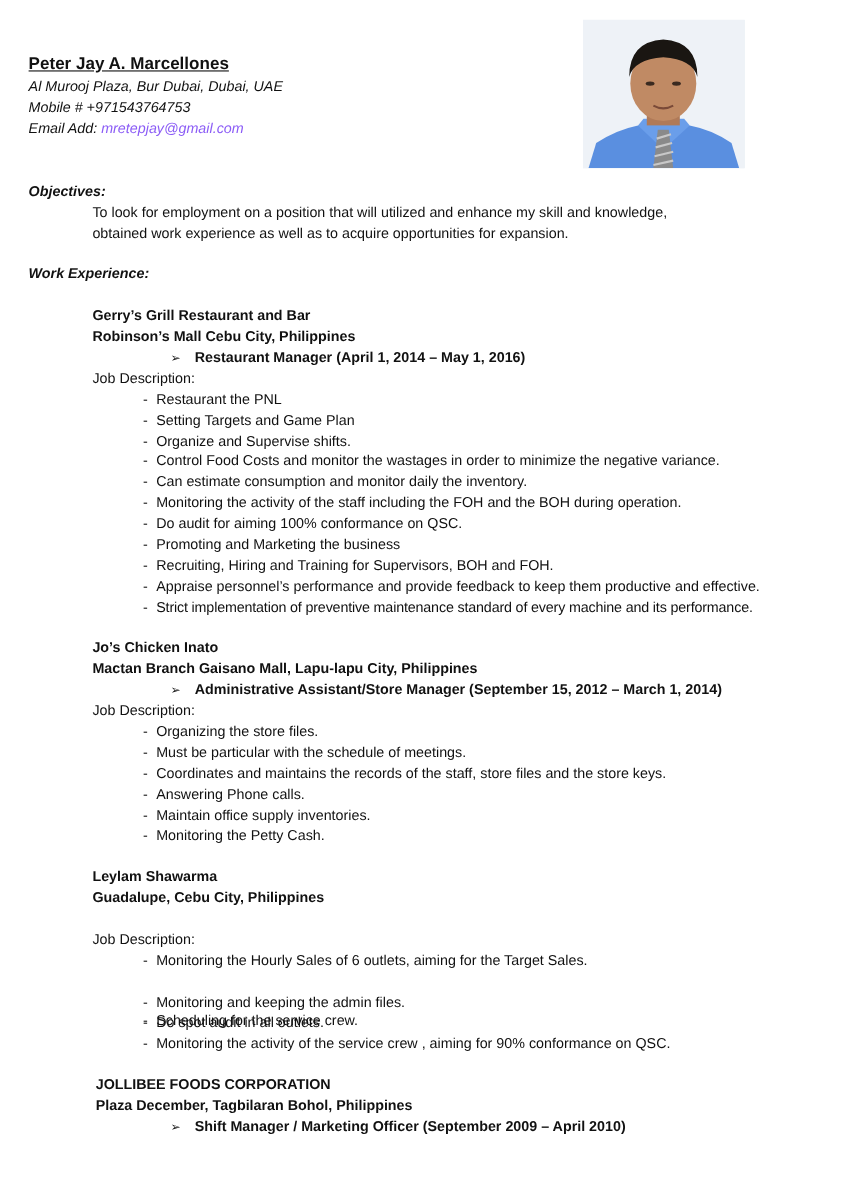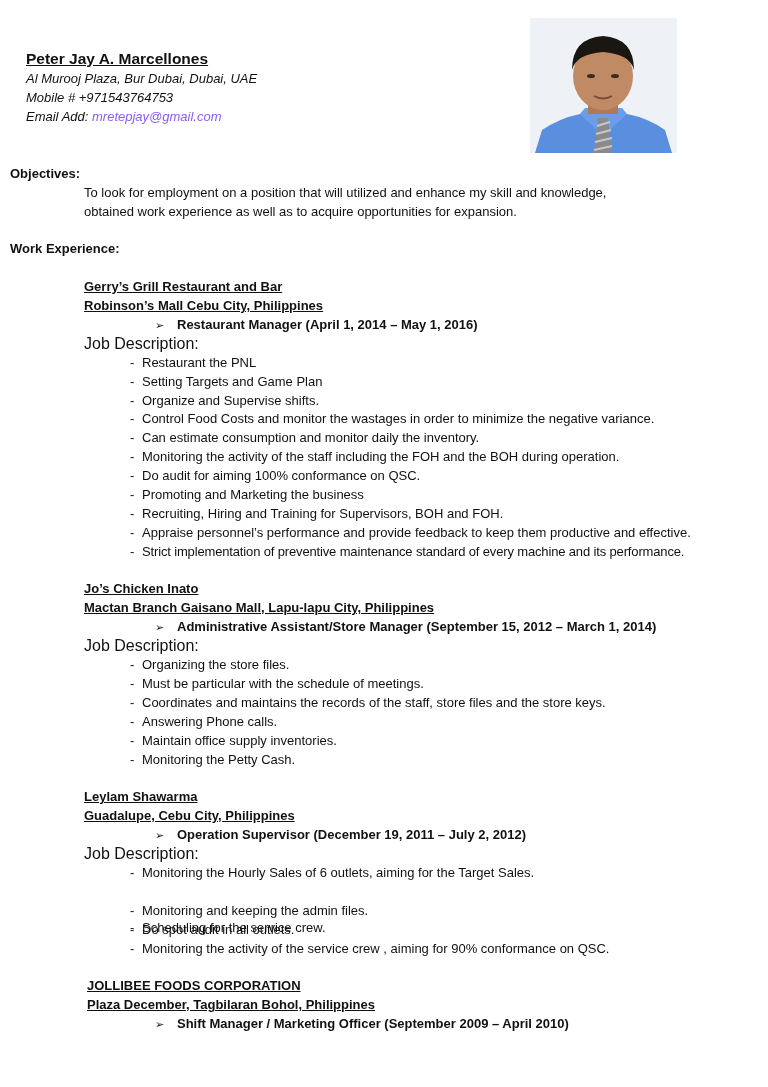--- a/index.html
+++ b/index.html
@@ -4,26 +4,26 @@
 <style>
   html, body { margin:0; padding:0; background:#ffffff; }
   body { width:768px; height:1087px; position:relative; overflow:hidden;
          font-family:"Liberation Sans", sans-serif; color:#111; font-size:13px; }
   .page { position:absolute; left:0; top:0; width:700px; height:1087px; }
   .abs { position:absolute; white-space:nowrap; line-height:19px; }
   .name { left:26px; top:49px; font-size:15.5px; font-weight:bold; text-decoration:underline; }
   .hdr { left:26px; font-size:13px;font-style:italic; }
   .email-link { color:#8b5cf6; }
   .photo { position:absolute; left:530px; top:18px; width:147px; height:135px; background:#e9eef5; overflow:hidden; }
-  .section-title { left:10px; font-weight:bold; font-size:13px; }
+  .section-title { left:26px; font-weight:bold; font-size:13px;font-style:italic; }
   .obj { left:84px; font-size:13px; }
-  .company { left:84px; font-weight:bold; font-size:13px;text-decoration:underline; }
+  .company { left:84px; font-weight:bold; font-size:13px; }
   .role { left:155px; font-weight:bold; font-size:13px; }
   .role .arrow { display:inline-block; width:22px; font-weight:normal; font-size:11px; }
-  .jd { left:84px; font-size:16px; }
+  .jd { left:84px; font-size:13px; }
   .bullet { left:130px; font-size:13px; }
   .bullet .dash { display:inline-block; width:12px; }
 </style>
 </head>
 <body>
 
 <div class="page">
 
   <div class="abs name">Peter Jay A. Marcellones</div>
   <div class="abs hdr" style="top:69px">Al Murooj Plaza, Bur Dubai, Dubai, UAE</div>
@@ -83,21 +83,20 @@
   <div class="abs jd" style="top:636px">Job Description:</div>
   <div class="abs bullet" style="top:655px"><span class="dash">-</span><span>Organizing the store files.</span></div>
   <div class="abs bullet" style="top:674px"><span class="dash">-</span><span>Must be particular with the schedule of meetings.</span></div>
   <div class="abs bullet" style="top:693px"><span class="dash">-</span><span>Coordinates and maintains the records of the staff, store files and the store keys.</span></div>
   <div class="abs bullet" style="top:712px"><span class="dash">-</span><span>Answering Phone calls.</span></div>
   <div class="abs bullet" style="top:731px"><span class="dash">-</span><span>Maintain office supply inventories.</span></div>
   <div class="abs bullet" style="top:750px"><span class="dash">-</span><span>Monitoring the Petty Cash.</span></div>
 
   <div class="abs company" style="top:787px">Leylam Shawarma</div>
   <div class="abs company" style="top:806px">Guadalupe, Cebu City, Philippines</div>
-  <div class="abs role" style="top:825px"><span class="arrow">➢</span><span>Operation Supervisor (December 19, 2011 – July 2, 2012)</span></div>
   <div class="abs jd" style="top:844px">Job Description:</div>
   <div class="abs bullet" style="top:863px"><span class="dash">-</span><span>Monitoring the Hourly Sales of 6 outlets, aiming for the Target Sales.</span></div>
   <div class="abs bullet" style="top:918px"><span class="dash">-</span><span>Scheduling for the service crew.</span></div>
   <div class="abs bullet" style="top:901px"><span class="dash">-</span><span>Monitoring and keeping the admin files.</span></div>
   <div class="abs bullet" style="top:920px"><span class="dash">-</span><span>Do spot audit in all outlets.</span></div>
   <div class="abs bullet" style="top:939px"><span class="dash">-</span><span>Monitoring the activity of the service crew , aiming for 90% conformance on QSC.</span></div>
 
   <div class="abs company" style="top:976px; left:87px">JOLLIBEE FOODS CORPORATION</div>
   <div class="abs company" style="top:995px; left:87px">Plaza December, Tagbilaran Bohol, Philippines</div>
   <div class="abs role" style="top:1014px"><span class="arrow">➢</span><span>Shift Manager / Marketing Officer (September 2009 – April 2010)</span></div>

